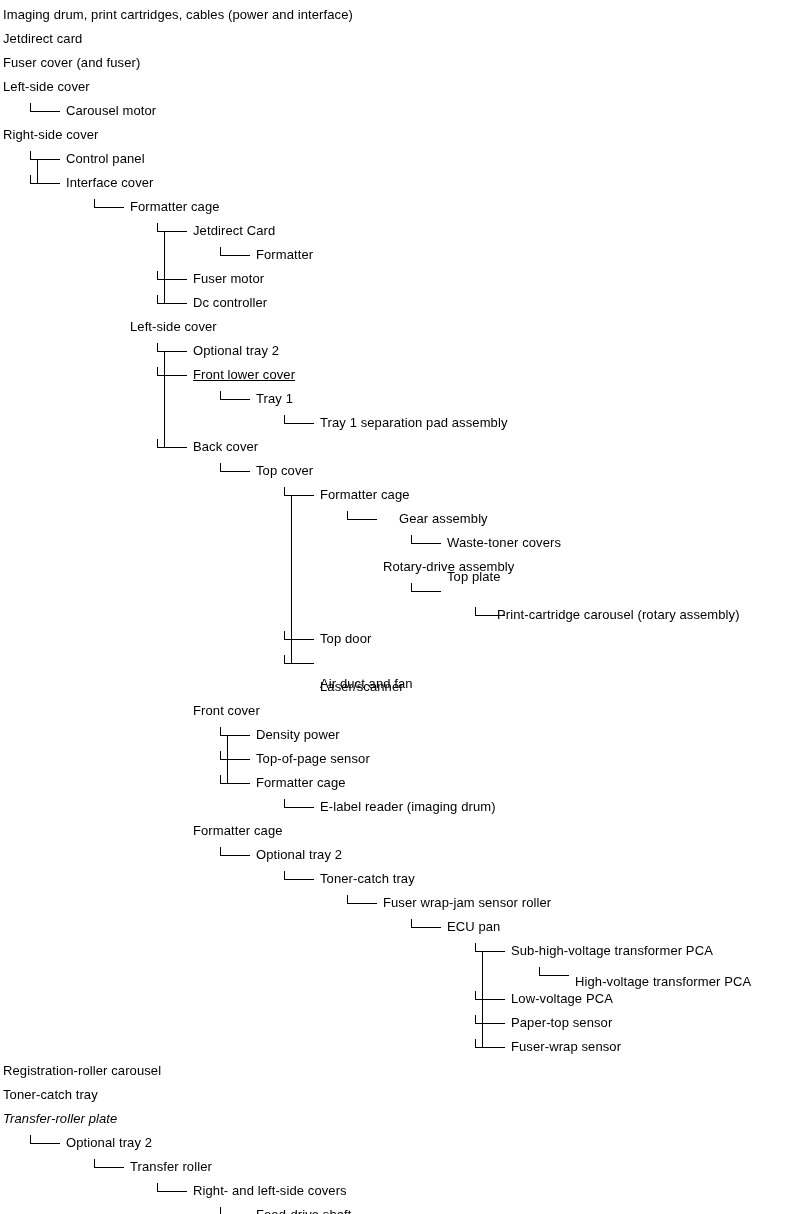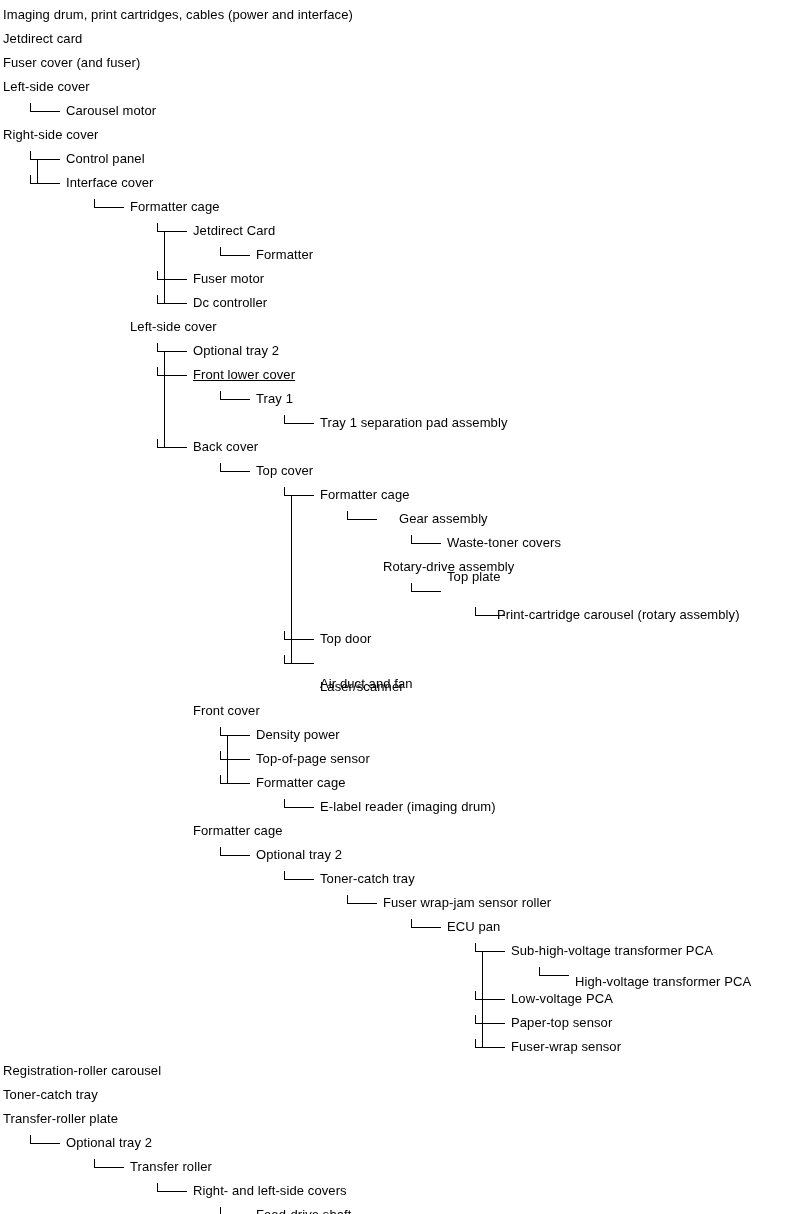--- a/index.html
+++ b/index.html
@@ -122,21 +122,21 @@
     <div class="elbow" style="left: 539px; top: 967px; width: 30px; height: 9px;"></div>
     <div class="node-label" style="left: 575px; top: 967px; margin-top: 7px;">High-voltage transformer PCA</div>
     <div class="elbow" style="left: 475px; top: 991px; width: 30px; height: 9px;"></div>
     <div class="node-label" style="left: 511px; top: 991px;">Low-voltage PCA</div>
     <div class="elbow" style="left: 475px; top: 1015px; width: 30px; height: 9px;"></div>
     <div class="node-label" style="left: 511px; top: 1015px;">Paper-top sensor</div>
     <div class="elbow" style="left: 475px; top: 1039px; width: 30px; height: 9px;"></div>
     <div class="node-label" style="left: 511px; top: 1039px;">Fuser-wrap sensor</div>
     <div class="node-label" style="left: 3px; top: 1063px;">Registration-roller carousel</div>
     <div class="node-label" style="left: 3px; top: 1087px;">Toner-catch tray</div>
-    <div class="node-label" style="left: 3px; top: 1111px;">Transfer-roller plate</div>
+    <div class="node-label" style="left: 3px; top: 1111px; font-style: italic;">Transfer-roller plate</div>
     <div class="elbow" style="left: 30px; top: 1135px; width: 30px; height: 9px;"></div>
     <div class="node-label" style="left: 66px; top: 1135px;">Optional tray 2</div>
     <div class="elbow" style="left: 94px; top: 1159px; width: 30px; height: 9px;"></div>
     <div class="node-label" style="left: 130px; top: 1159px;">Transfer roller</div>
     <div class="elbow" style="left: 157px; top: 1183px; width: 30px; height: 9px;"></div>
     <div class="node-label" style="left: 193px; top: 1183px;">Right- and left-side covers</div>
     <div class="elbow" style="left: 220px; top: 1207px; width: 30px; height: 9px;"></div>
     <div class="node-label" style="left: 256px; top: 1207px;">Feed-drive shaft</div>
   </div>
 

